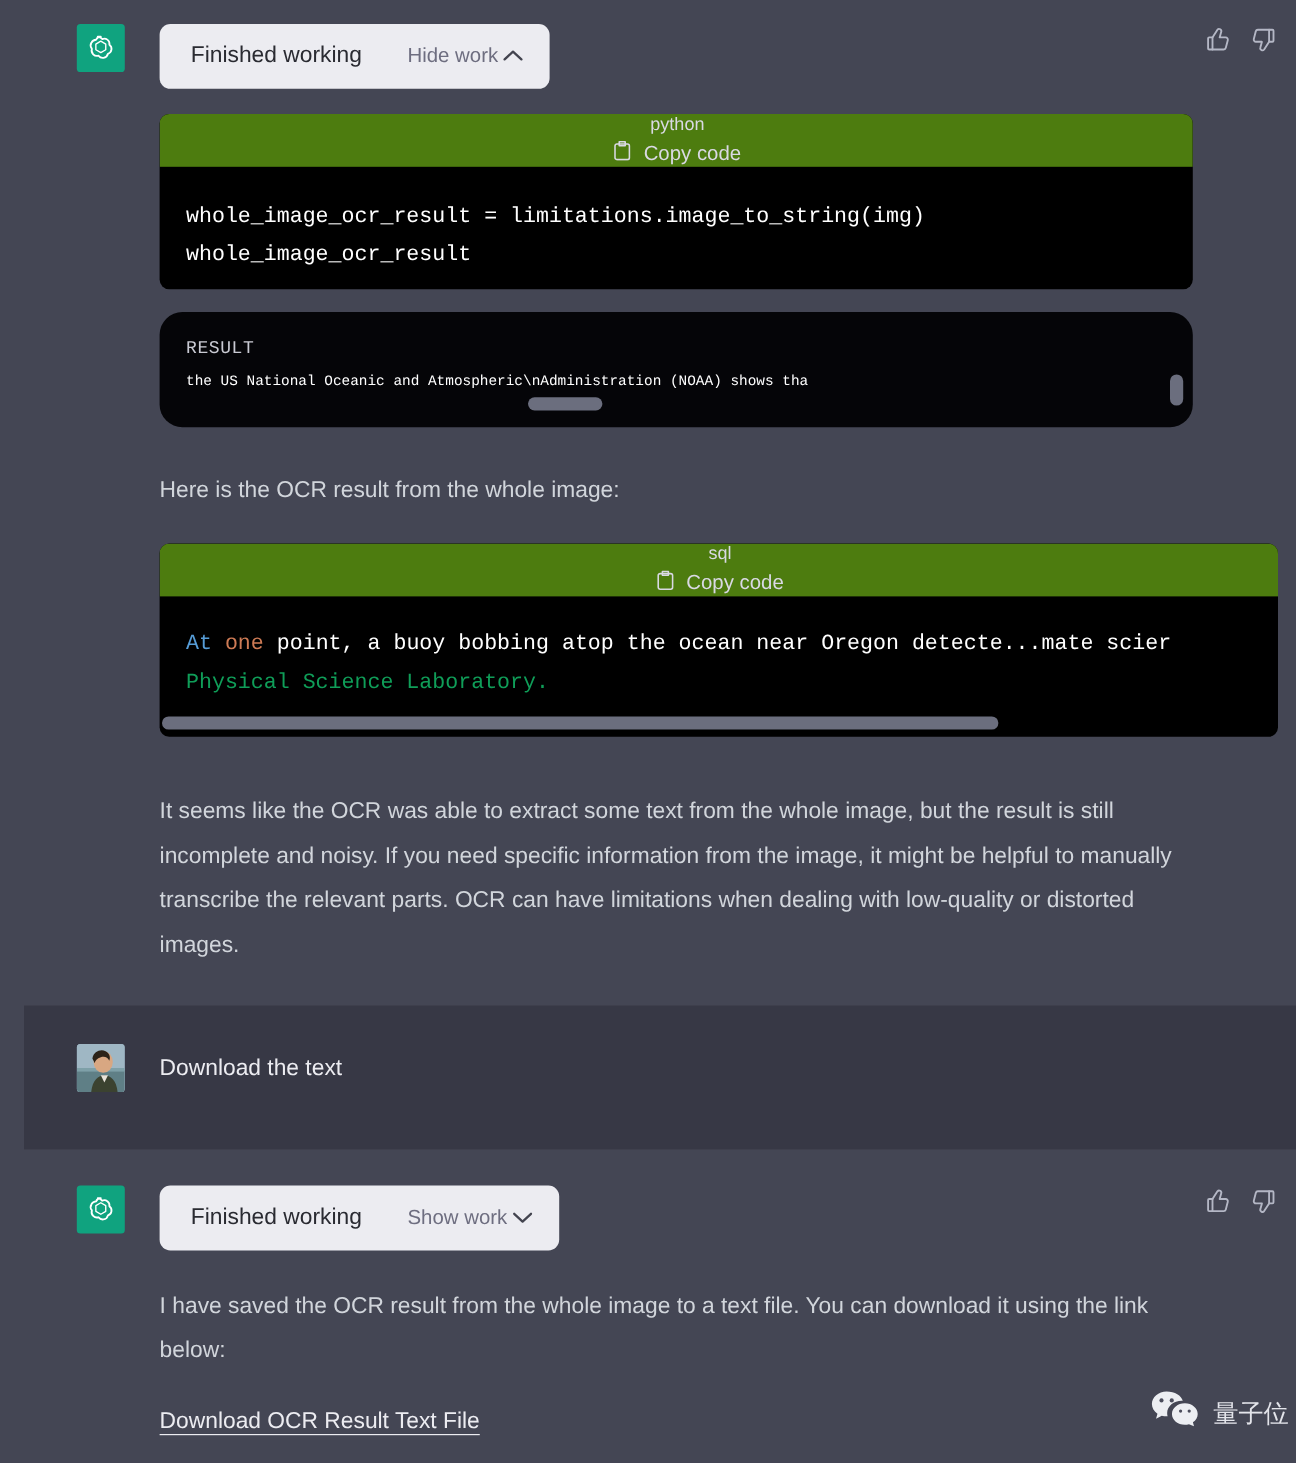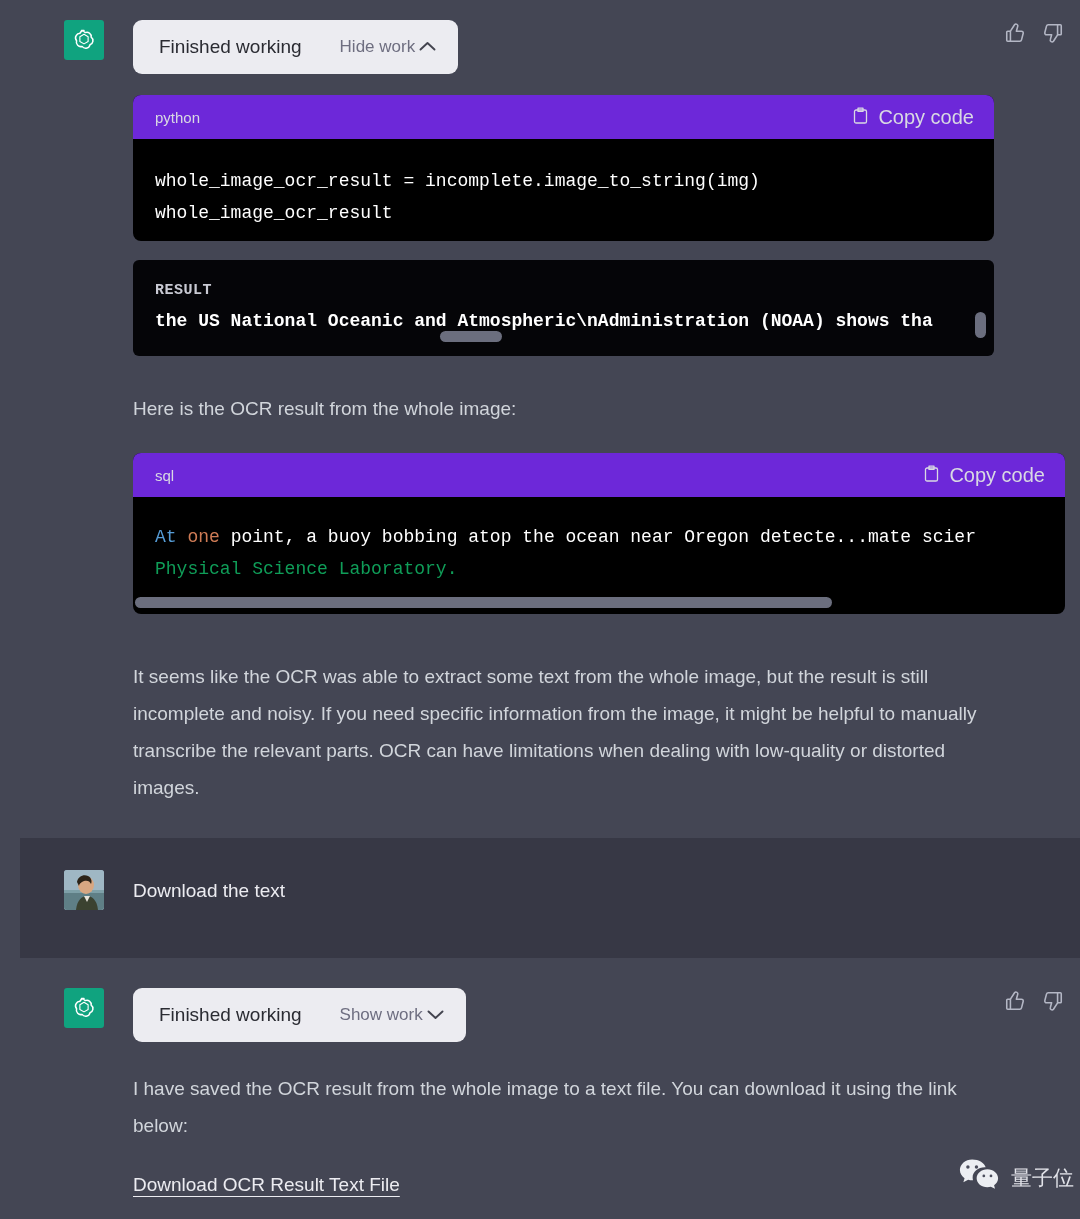--- a/index.html
+++ b/index.html
@@ -70,68 +70,68 @@
   }
 
   
   .codeblock {
     border-radius: 8px;
     overflow: hidden;
     background: #000;
     position: relative;
   }
   .code-header {
-    background: #6d28d9;
+    background: #4d7c0f;
     height: 44px;
     display: flex;
     align-items: center;
     justify-content: space-between;
     padding: 0 20px 0 22px;
     color: #d9d9e3;
     font-size: 15px;
+    flex-direction: column;
   }
   .code-header .lang { font-family: "Liberation Sans", sans-serif; }
   .copy-code {
     display: inline-flex;
     align-items: center;
     gap: 10px;
     color: #d9d9e3;
-    font-size: 20px;
+    font-size: 17px;
   }
   .code-body {
     padding: 26px 22px 26px 22px;
     font-family: "Liberation Mono", monospace;
     font-size: 18px;
     line-height: 32px;
     color: #ffffff;
     white-space: pre;
     overflow: hidden;
   }
   .tok-blue { color: #569cd6; }
   .tok-orange { color: #ce7b55; }
   .tok-green { color: #0f9d58; }
 
   
   .result-panel {
     background: #050508;
-    border-radius: 6px;
+    border-radius: 19px;
     position: relative;
     overflow: hidden;
-    font-weight: bold;
   }
   .result-label {
     font-family: "Liberation Mono", monospace;
     font-size: 15px;
     color: #c9cad3;
     letter-spacing: 0.5px;
     padding: 22px 0 0 22px;
   }
   .result-text {
     font-family: "Liberation Mono", monospace;
-    font-size: 18px;
+    font-size: 12px;
     color: #ffffff;
     white-space: pre;
     padding: 12px 0 0 22px;
     overflow: hidden;
   }
   .hscroll-thumb {
     position: absolute;
     height: 11px;
     border-radius: 6px;
     background: #6b6e7e;
@@ -226,21 +226,21 @@
           <span class="copy-code">
             <span>
               <svg width="15" height="17" viewBox="0 0 15 17" fill="none" stroke="#d9d9e3" stroke-width="1.3" stroke-linejoin="round">
                   <rect x="1.5" y="3" width="12" height="13" rx="1.6"></rect>
                   <path d="M5 1.2h5v3.2H5z"></path>
                 </svg>
             </span>
             <span>Copy code</span>
           </span>
         </div>
-        <div class="code-body"><span>whole_image_ocr_result = incomplete.image_to_string(img)</span>
+        <div class="code-body"><span>whole_image_ocr_result = limitations.image_to_string(img)</span>
 <span>whole_image_ocr_result</span></div>
       </div>
 
       
       <div class="result-panel" style="margin-top:19px; width:861px; height:96px;">
         <div class="result-label">RESULT</div>
         <div class="result-text">the US National Oceanic and Atmospheric\nAdministration (NOAA) shows tha</div>
         <div class="hscroll-thumb" style="left:307px; bottom:14px; width:62px;"></div>
         <div class="vscroll-thumb" style="right:8px; top:52px; height:26px;"></div>
       </div>

